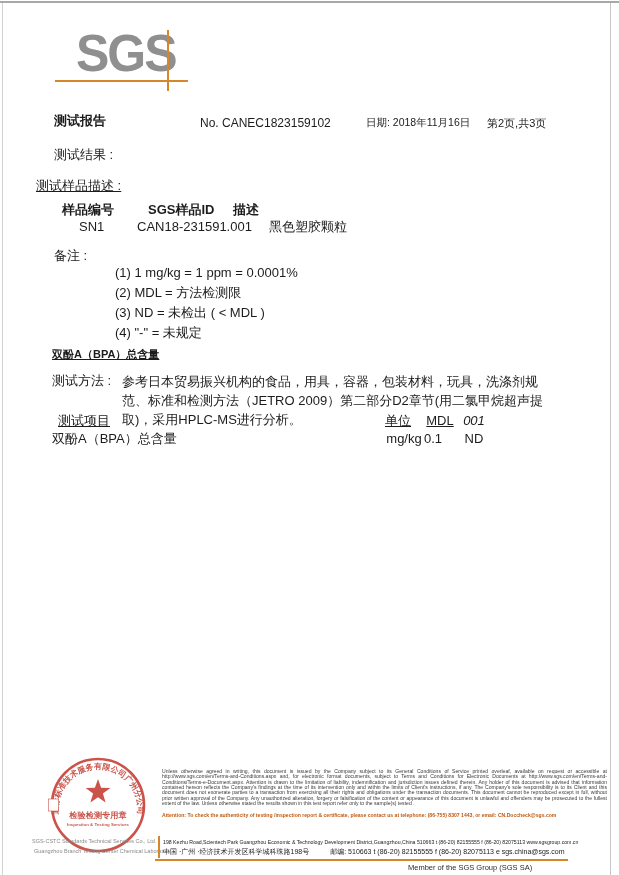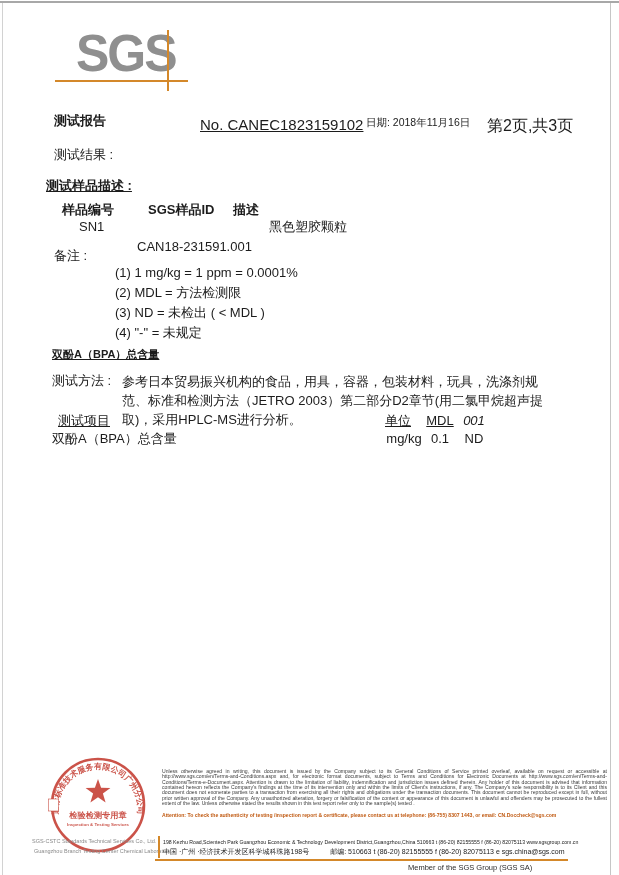--- a/index.html
+++ b/index.html
@@ -10,48 +10,48 @@
   .edge-top{left:0;top:1px;width:619px;height:2px;background:#a8a8a8;}
   .edge-left{left:2px;top:3px;width:1px;height:872px;background:#d2d2d2;}
   .edge-right{left:610px;top:3px;width:1px;height:872px;background:#c6c6c6;}
   
   .logo-text{left:76px;top:30px;font-size:50px;font-weight:bold;color:#8f8f8f;
              letter-spacing:-2px;line-height:46px;transform:scaleY(1.04);}
   .logo-underline{left:55px;top:80px;width:133px;height:2px;background:#d4882a;}
   .logo-vline{left:167px;top:30px;width:2px;height:61px;background:#d4882a;}
   
   .doc-title{left:54px;top:112px;font-size:13px;font-weight:bold;}
-  .report-no{left:200px;top:116px;font-size:15px;text-decoration:underline;}
+  .report-no{left:200px;top:116px;font-size:12px;}
   .report-date{left:366px;top:116px;font-size:10.5px;}
-  .page-info{left:487px;top:116px;font-size:16px;}
+  .page-info{left:487px;top:116px;font-size:11px;}
   
   .t{font-size:13px;line-height:13px;}
   .results-label{left:54px;top:148px;}
-  .sample-desc-label{left:46px;top:179px;font-weight:bold;text-decoration:underline;}
+  .sample-desc-label{left:36px;top:179px;font-weight:normal;text-decoration:underline;}
   .st-h1{left:62px;top:203px;font-weight:bold;}
   .st-h2{left:148px;top:203px;font-weight:bold;}
   .st-h3{left:233px;top:203px;font-weight:bold;}
   .st-r1{left:79px;top:220px;}
-  .st-r2{left:137px;top:220px;margin-top:20px;}
+  .st-r2{left:137px;top:220px;}
   .st-r3{left:233px;top:220px;margin-left:36px;}
   .notes-label{left:54px;top:249px;}
   .note-0{left:115px;top:266px;}
   .note-1{left:115px;top:286px;}
   .note-2{left:115px;top:306px;text-align:center;}
   .note-3{left:115px;top:326px;}
   .bpa-heading{left:52px;top:347px;font-size:11px;font-weight:bold;text-decoration:underline;}
   .method-label{left:52px;top:374px;}
   .method-text{left:122px;top:372px;width:428px;line-height:19px;}
   .tb-h-item{left:58px;top:414px;text-decoration:underline;}
   .tb-h-unit{left:385px;top:414px;width:38px;text-align:left;text-decoration:underline;}
   .tb-h-mdl{left:424px;top:414px;width:32px;text-align:center;text-decoration:underline;}
   .tb-h-001{left:459px;top:414px;width:30px;text-align:center;font-style:italic;}
   .tb-r-item{left:52px;top:432px;}
   .tb-r-unit{left:385px;top:432px;width:38px;text-align:center;}
-  .tb-r-mdl{left:424px;top:432px;width:32px;text-align:center;}
+  .tb-r-mdl{left:424px;top:432px;width:32px;text-align:left;}
   .tb-r-001{left:459px;top:432px;width:30px;text-align:center;}
   
   .legal-text{left:162px;top:769px;width:445px;font-size:5.1px;line-height:5.35px;
               text-align:justify;color:#3a3a3a;}
   .attention-text{left:162px;top:813px;width:445px;font-size:5.1px;line-height:5.6px;
               font-weight:bold;color:#c05a12;}
   .company-line1{left:32px;top:838px;font-size:5.5px;color:#8a8a8a;white-space:nowrap;}
   .company-line2{left:34px;top:848px;font-size:5.5px;color:#8a8a8a;white-space:nowrap;}
   .addr-divider{left:158px;top:836px;width:2px;height:22px;background:#d4882a;}
   .addr-en{left:163px;top:839px;width:450px;font-size:5.2px;color:#222;white-space:nowrap;}
@@ -89,21 +89,21 @@
   <div class="abs t st-r3">黑色塑胶颗粒</div>
 
   <div class="abs t notes-label">备注 :</div>
   <div class="abs t note-0">(1) 1 mg/kg = 1 ppm = 0.0001%</div>
   <div class="abs t note-1">(2) MDL = 方法检测限</div>
   <div class="abs t note-2">(3) ND = 未检出 ( &lt; MDL )</div>
   <div class="abs t note-3">(4) "-" = 未规定</div>
 
   <div class="abs bpa-heading">双酚A（BPA）总含量</div>
   <div class="abs t method-label">测试方法 :</div>
-  <div class="abs t method-text">参考日本贸易振兴机构的食品，用具，容器，包装材料，玩具，洗涤剂规范、标准和检测方法（JETRO 2003）第二部分D2章节(用二氯甲烷超声提取)，采用HPLC-MS进行分析。</div>
+  <div class="abs t method-text">参考日本贸易振兴机构的食品，用具，容器，包装材料，玩具，洗涤剂规范、标准和检测方法（JETRO 2009）第二部分D2章节(用二氯甲烷超声提取)，采用HPLC-MS进行分析。</div>
 
   <div class="abs t tb-h-item">测试项目</div>
   <div class="abs t tb-h-unit">单位</div>
   <div class="abs t tb-h-mdl">MDL</div>
   <div class="abs t tb-h-001">001</div>
   <div class="abs t tb-r-item">双酚A（BPA）总含量</div>
   <div class="abs t tb-r-unit">mg/kg</div>
   <div class="abs t tb-r-mdl">0.1</div>
   <div class="abs t tb-r-001">ND</div>
 

